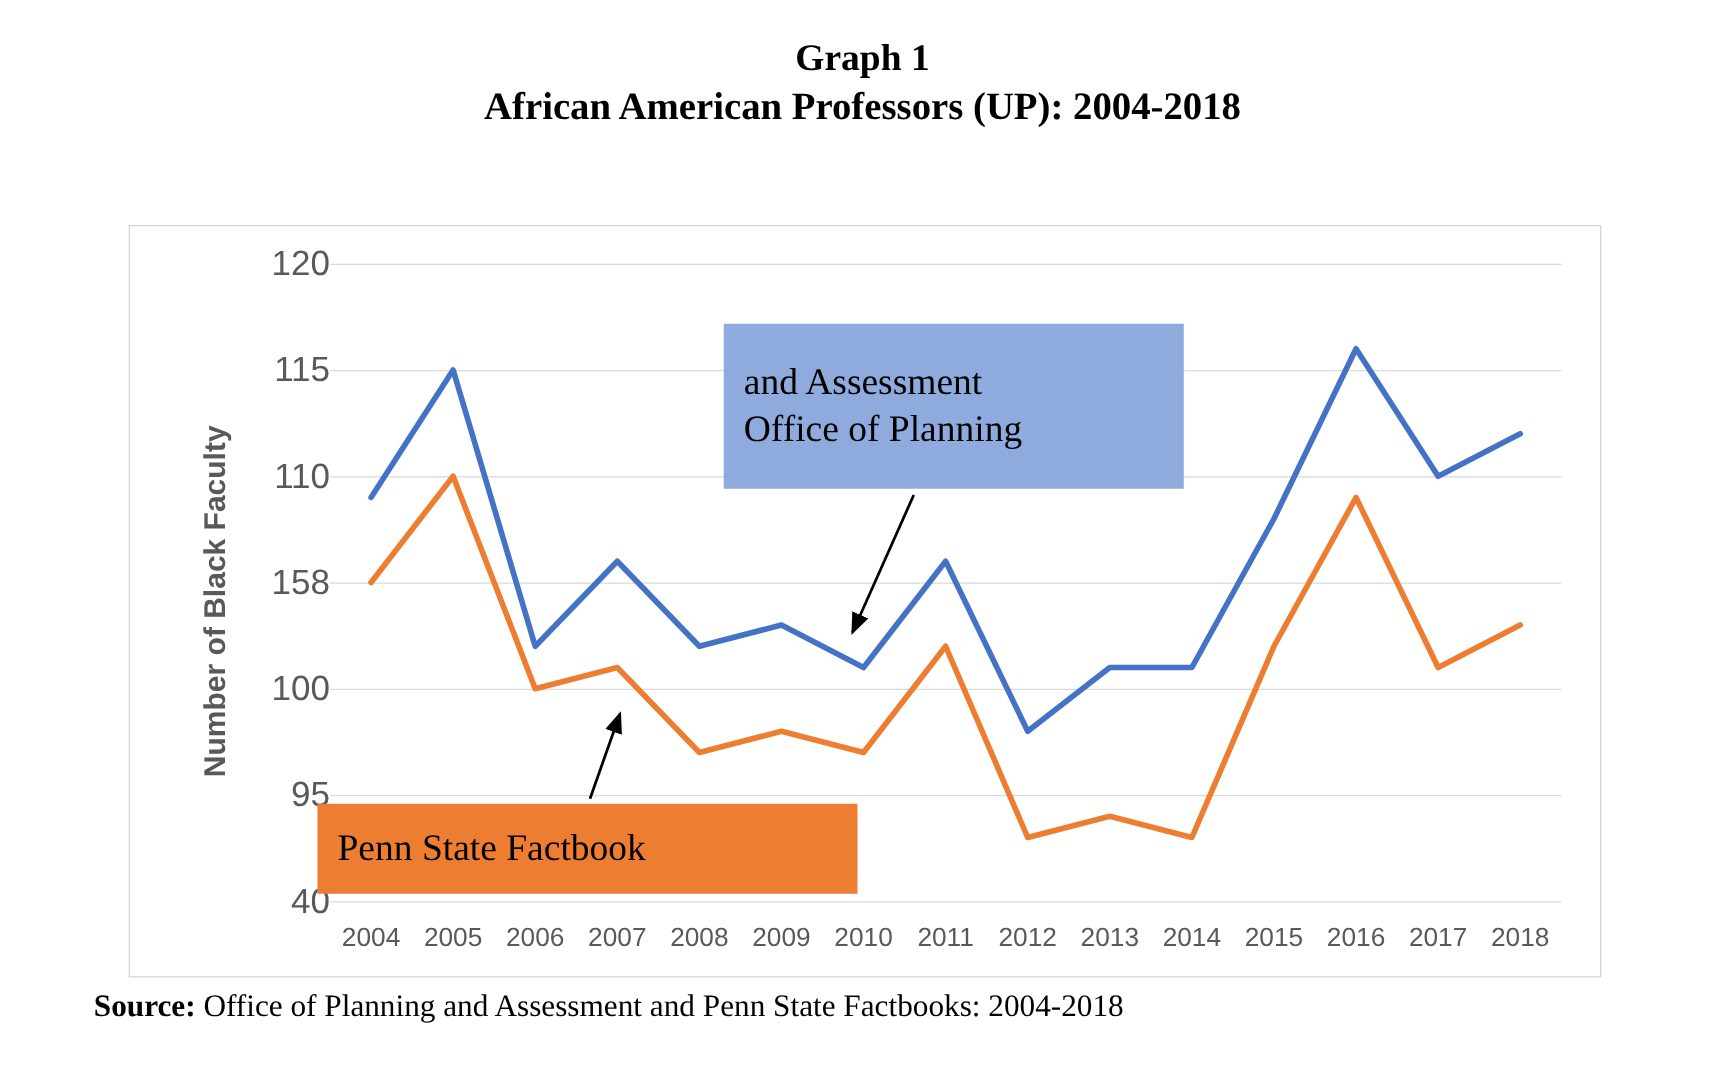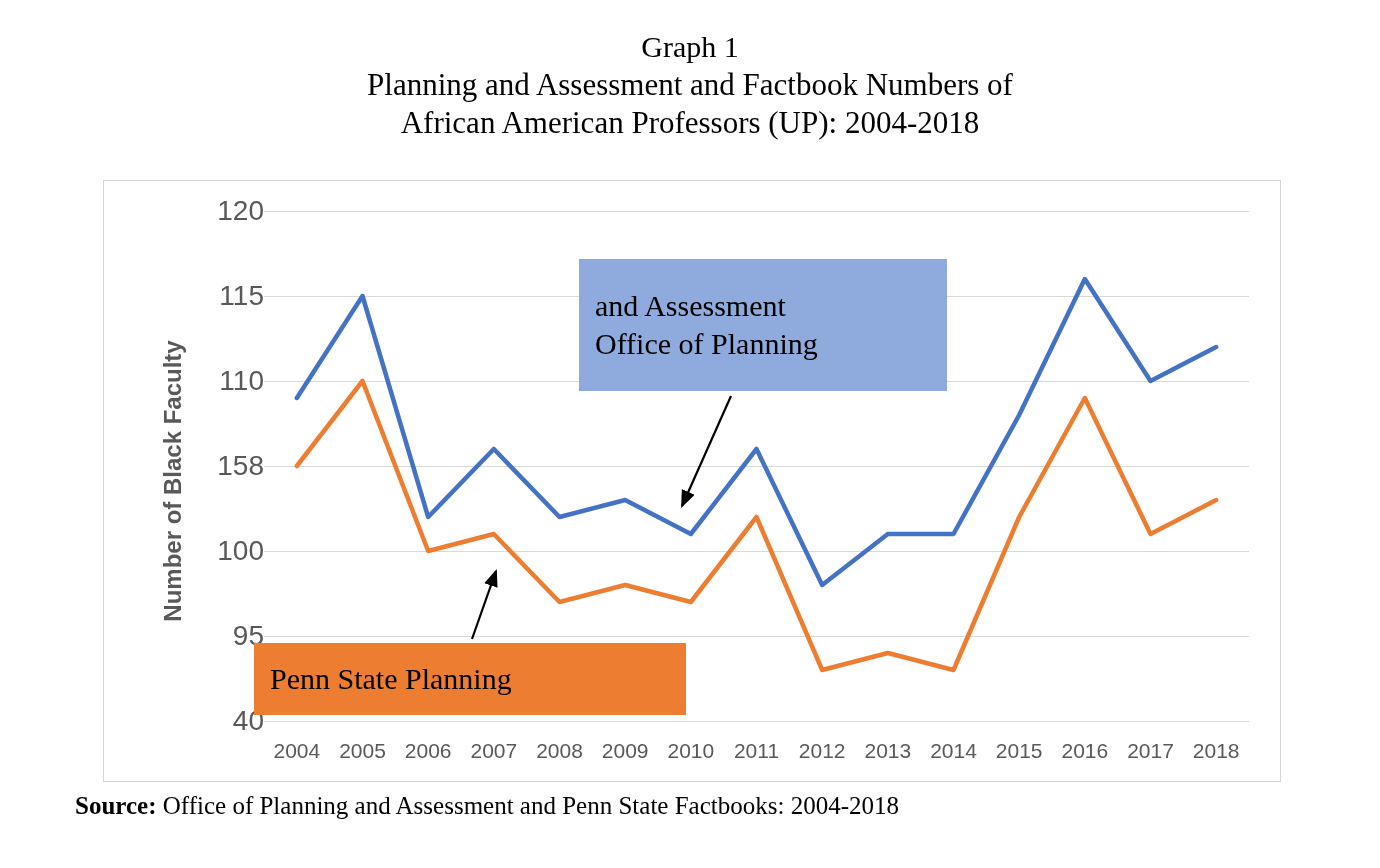--- a/index.html
+++ b/index.html
@@ -23,21 +23,21 @@
   
   .title-block {
     position: absolute;
     left: 0;
     top: 28px;
     width: 1380px;
     text-align: center;
   }
   .title-line {
     font-family: "Liberation Serif", serif;
-    font-weight: normal;
+    font-weight: bold;
     font-size: 31px;
     line-height: 38px;
     color: #000000;
     white-space: nowrap;
   }
   .title-line.l1 { font-size: 30px; }
 
   
   .chart-frame {
     position: absolute;
@@ -153,21 +153,20 @@
   }
   .source b { font-weight: bold; }
 </style>
 </head>
 <body>
 
 <div id="page">
 
   <div class="title-block">
     <div class="title-line l1">Graph 1</div>
-    <div class="title-line">Planning and Assessment and Factbook Numbers of</div>
     <div class="title-line">African American Professors (UP): 2004-2018</div>
   </div>
 
   <div class="chart-frame">
 
     <div class="y-axis-title-wrap">
       <span class="txt">Number of Black Faculty</span>
     </div>
 
     <div class="plot" id="plot">
@@ -215,21 +214,21 @@
       </div>
 
     <div class="callout blue">
       <div>
         <span class="label-text">and Assessment</span>
         <span class="label-text">Office of Planning</span>
       </div>
     </div>
 
     <div class="callout orange">
-      <span class="label-text">Penn State Planning</span>
+      <span class="label-text">Penn State Factbook</span>
     </div>
 
     <svg class="series-layer" id="arrow-layer" width="1178" height="602" style="left:0;top:0;">
       <defs>
         <marker id="arrowhead" markerWidth="9" markerHeight="9" refX="7" refY="3.2" orient="auto">
           <path d="M0,0 L8,3.2 L0,6.4 z" fill="#000000"></path>
         </marker>
       </defs>
       <line x1="627" y1="215" x2="578" y2="325" stroke="#000000" stroke-width="2.2" marker-end="url(#arrowhead)"></line>
       <line x1="368" y1="458" x2="392" y2="390" stroke="#000000" stroke-width="2.2" marker-end="url(#arrowhead)"></line>

